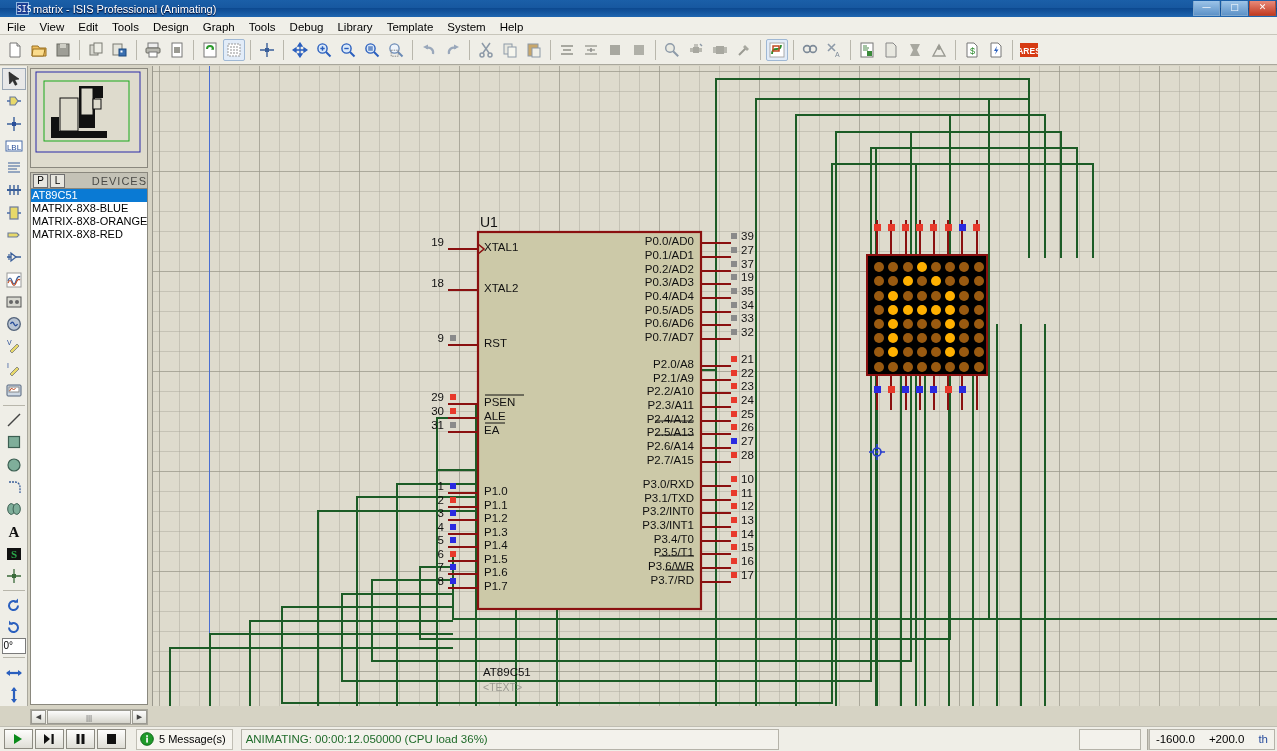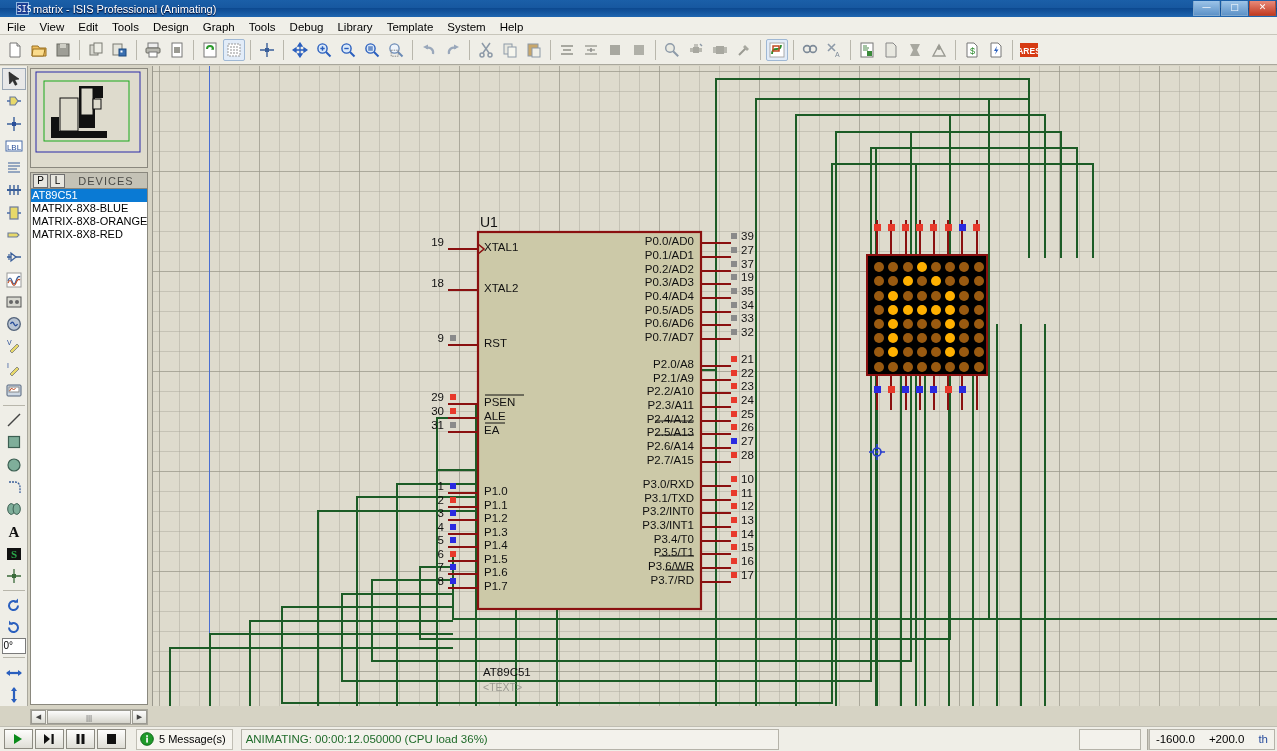--- a/index.html
+++ b/index.html
@@ -83,21 +83,21 @@
   .dev-header {
     position: absolute; left: 30px; top: 172px; width: 118px; height: 17px;
     background: #c4c2b6; border: 1px solid #8a887e; display: flex; align-items: center;
   }
   .dev-btn {
     width: 15px; height: 14px; margin-left: 2px; background: #e8e7e0;
     border: 1px solid #6f6f6f; font-size: 10px; text-align: center; line-height: 12px;
     font-family: "Liberation Sans", sans-serif;
   }
   .dev-title {
-    flex: 1; text-align: center; font-size: 11px; letter-spacing: 1px; color: #4a4a46;
+    flex: 1; text-align: right; font-size: 11px; letter-spacing: 1px; color: #4a4a46;
     font-family: "Liberation Sans", sans-serif;
   }
   .dev-list {
     position: absolute; left: 30px; top: 189px; width: 118px; height: 516px;
     background: #fff; border: 1px solid #8a887e; border-top: none; overflow: hidden;
   }
   .dev-item { font-size: 11px; padding: 0 1px; line-height: 13px; white-space: nowrap;
               font-family: "Liberation Sans", sans-serif; }
   .dev-item.sel { background: #0a7ad4; color: #fff; }
 

